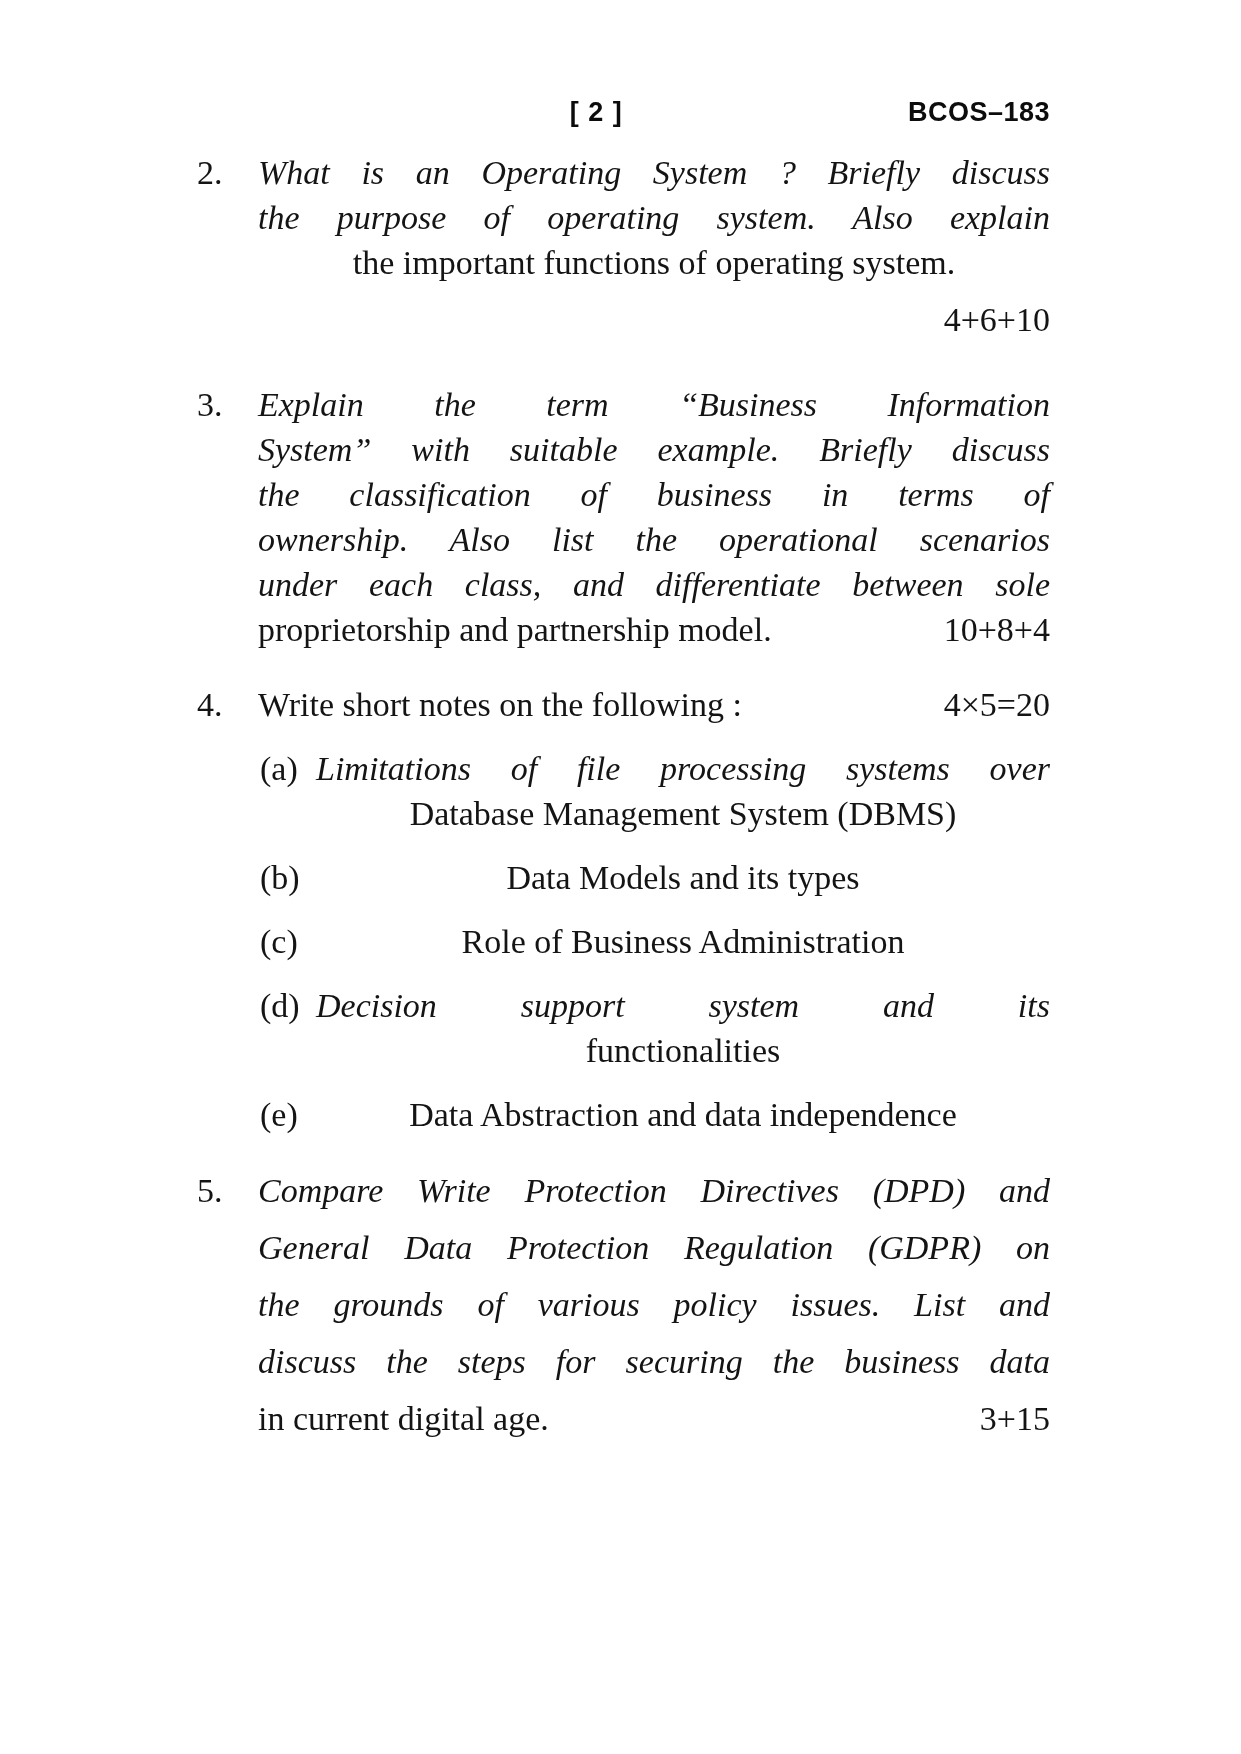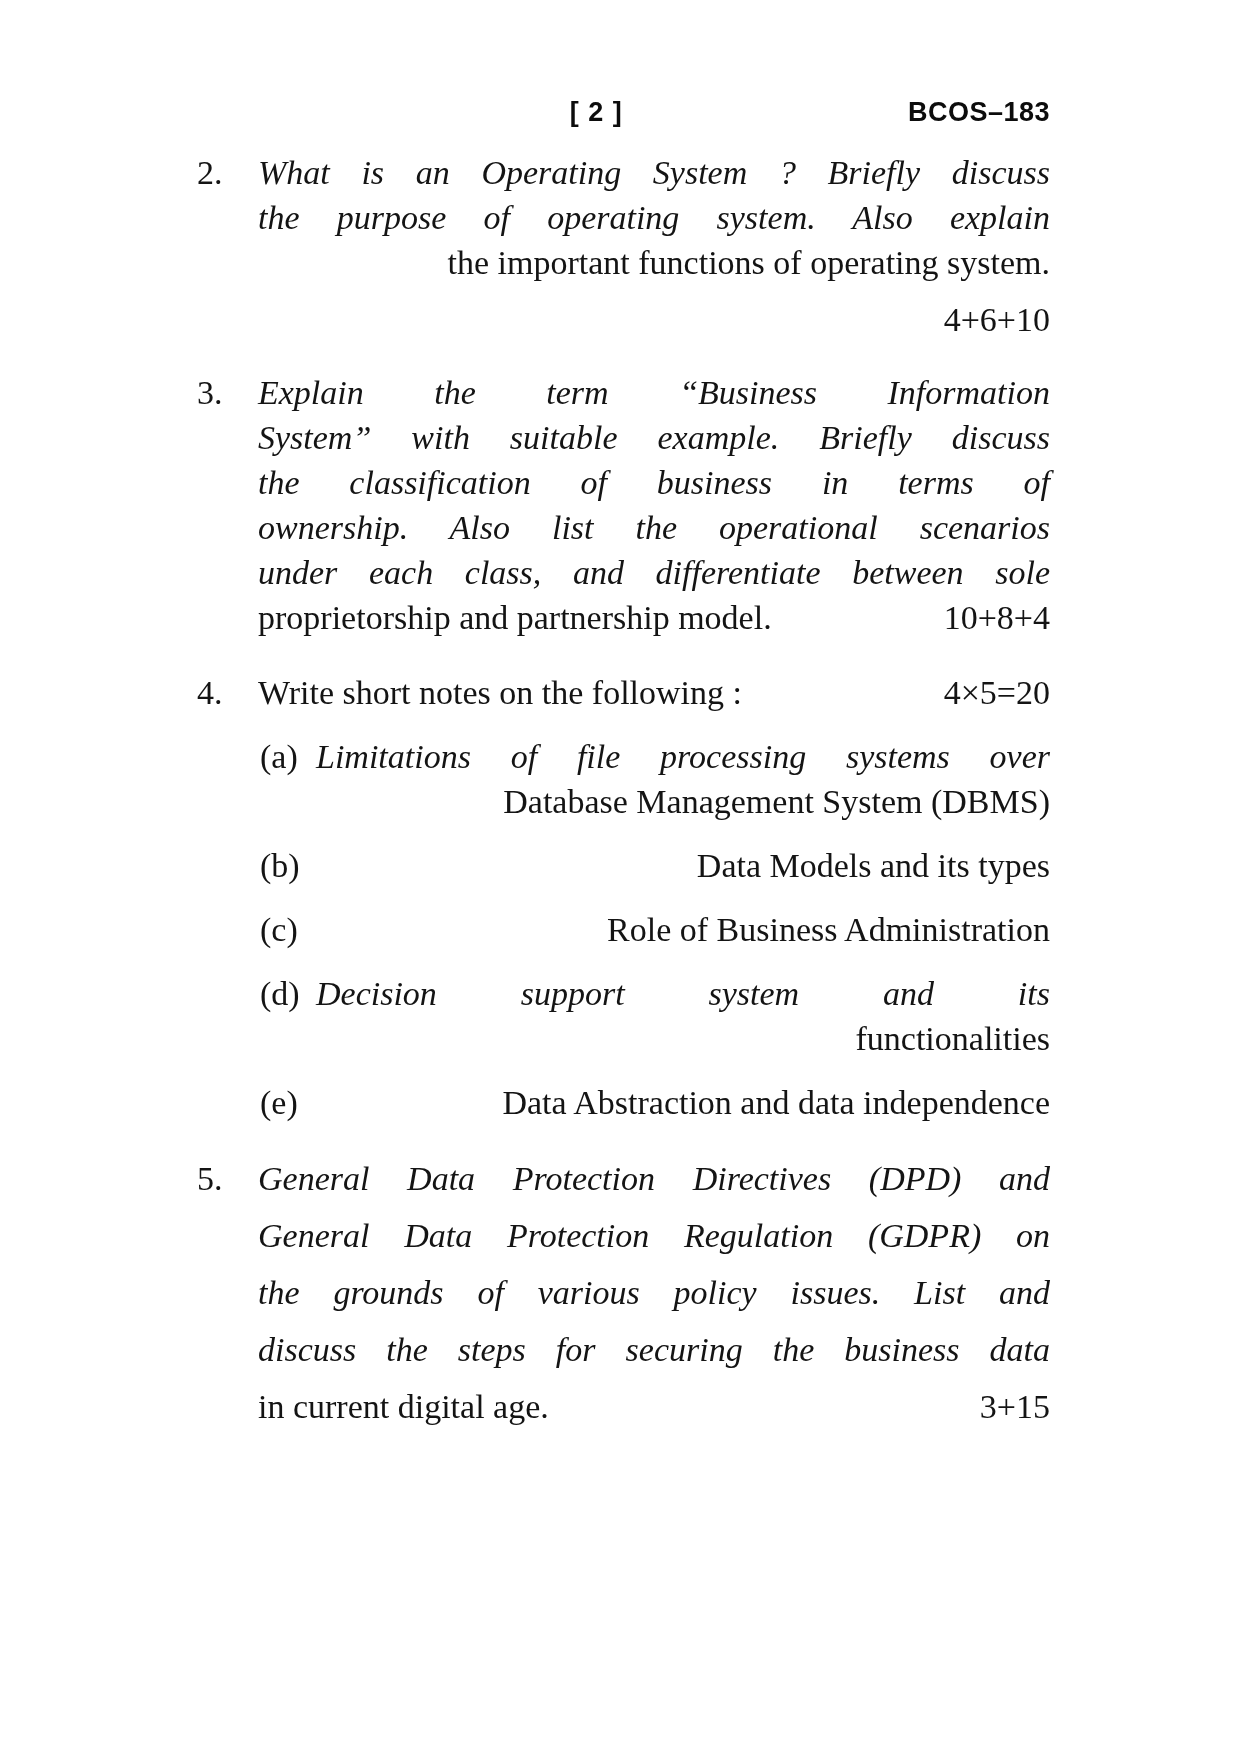--- a/index.html
+++ b/index.html
@@ -27,28 +27,28 @@
   .pagenum { position:absolute; left:46.8%; transform:translateX(-50%); letter-spacing:1px; }
   .code    { position:absolute; right:0; letter-spacing:0.5px; }
 
   
   .question { display:flex; font-size:34px; }
   .qnum  { width:61px; flex-shrink:0; line-height:45px; }
   .qbody { flex:1; min-width:0; line-height:45px; }
 
   .line { line-height:45px; }
   .line.just { text-align:justify; text-align-last:justify;font-style:italic; }
-  .line.last { text-align:right; }
+  .line.last { text-align:center; }
   .line.with-marks { display:flex; justify-content:space-between; }
   .line.with-marks .marks { white-space:nowrap; padding-left:20px; }
 
   
   .marks-line {
     font-size:34px; line-height:45px; text-align:right;
-    margin:12px 0 28px 0;
+    margin:12px 0 40px 0;
   }
 
   .q3 { margin-bottom:30px; }
   .q5 { margin-top:25px; }
   .q5 .qnum, .q5 .line { line-height:57px; }
 
   
   .sub { display:flex; margin-top:19px; }
   .sub-label { width:56px; padding-left:2px; flex-shrink:0; line-height:45px; }
   .sub-text  { flex:1; min-width:0; line-height:45px; }
@@ -130,21 +130,21 @@
           <div class="sub-text">
               <div class="line last">Data Abstraction and data independence</div>
             </div>
         </div>
       </div>
     </div>
 
     <div class="question q5">
       <div class="qnum">5.</div>
       <div class="qbody">
-          <div class="line just">General Data Protection Directives (DPD) and</div>
+          <div class="line just">Compare Write Protection Directives (DPD) and</div>
           <div class="line just">General Data Protection Regulation (GDPR) on</div>
           <div class="line just">the grounds of various policy issues. List and</div>
           <div class="line just">discuss the steps for securing the business data</div>
           <div class="line last with-marks">
             <span>in current digital age.</span>
             <span class="marks">3+15</span>
           </div>
         </div>
     </div>
 

